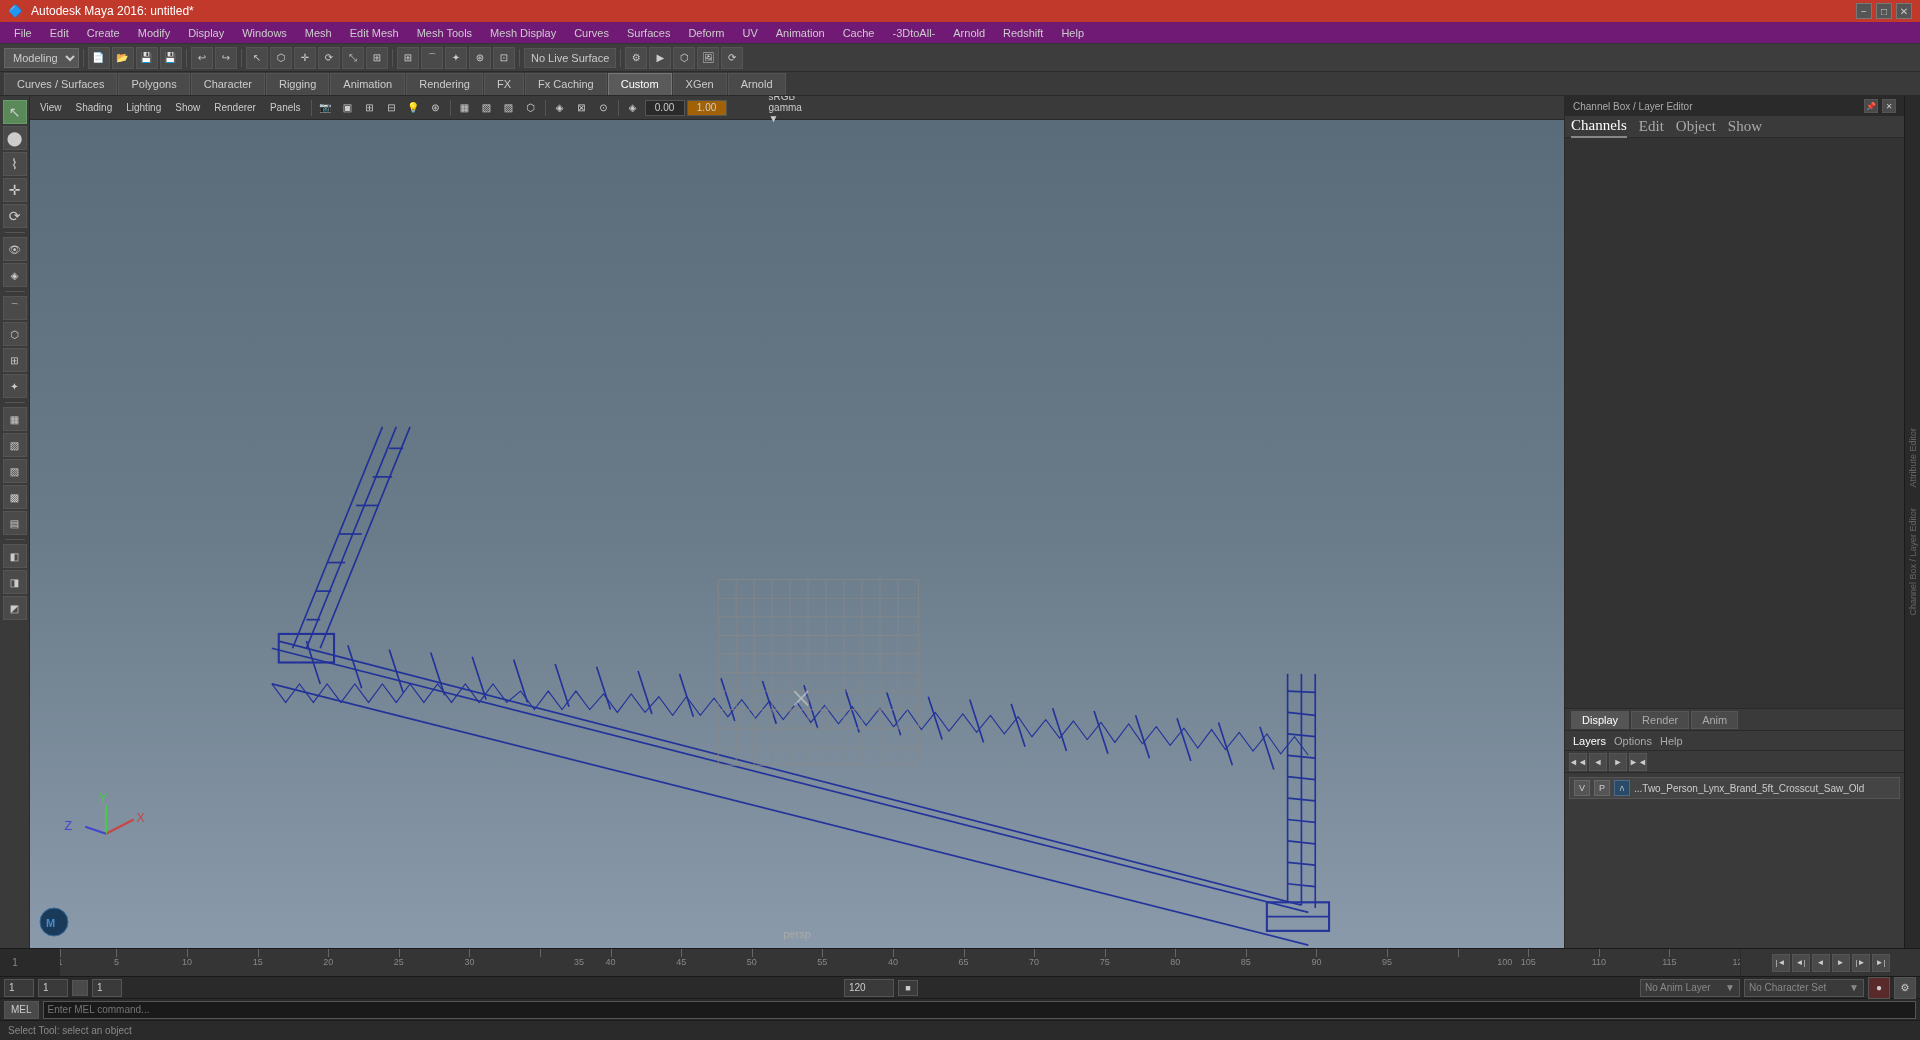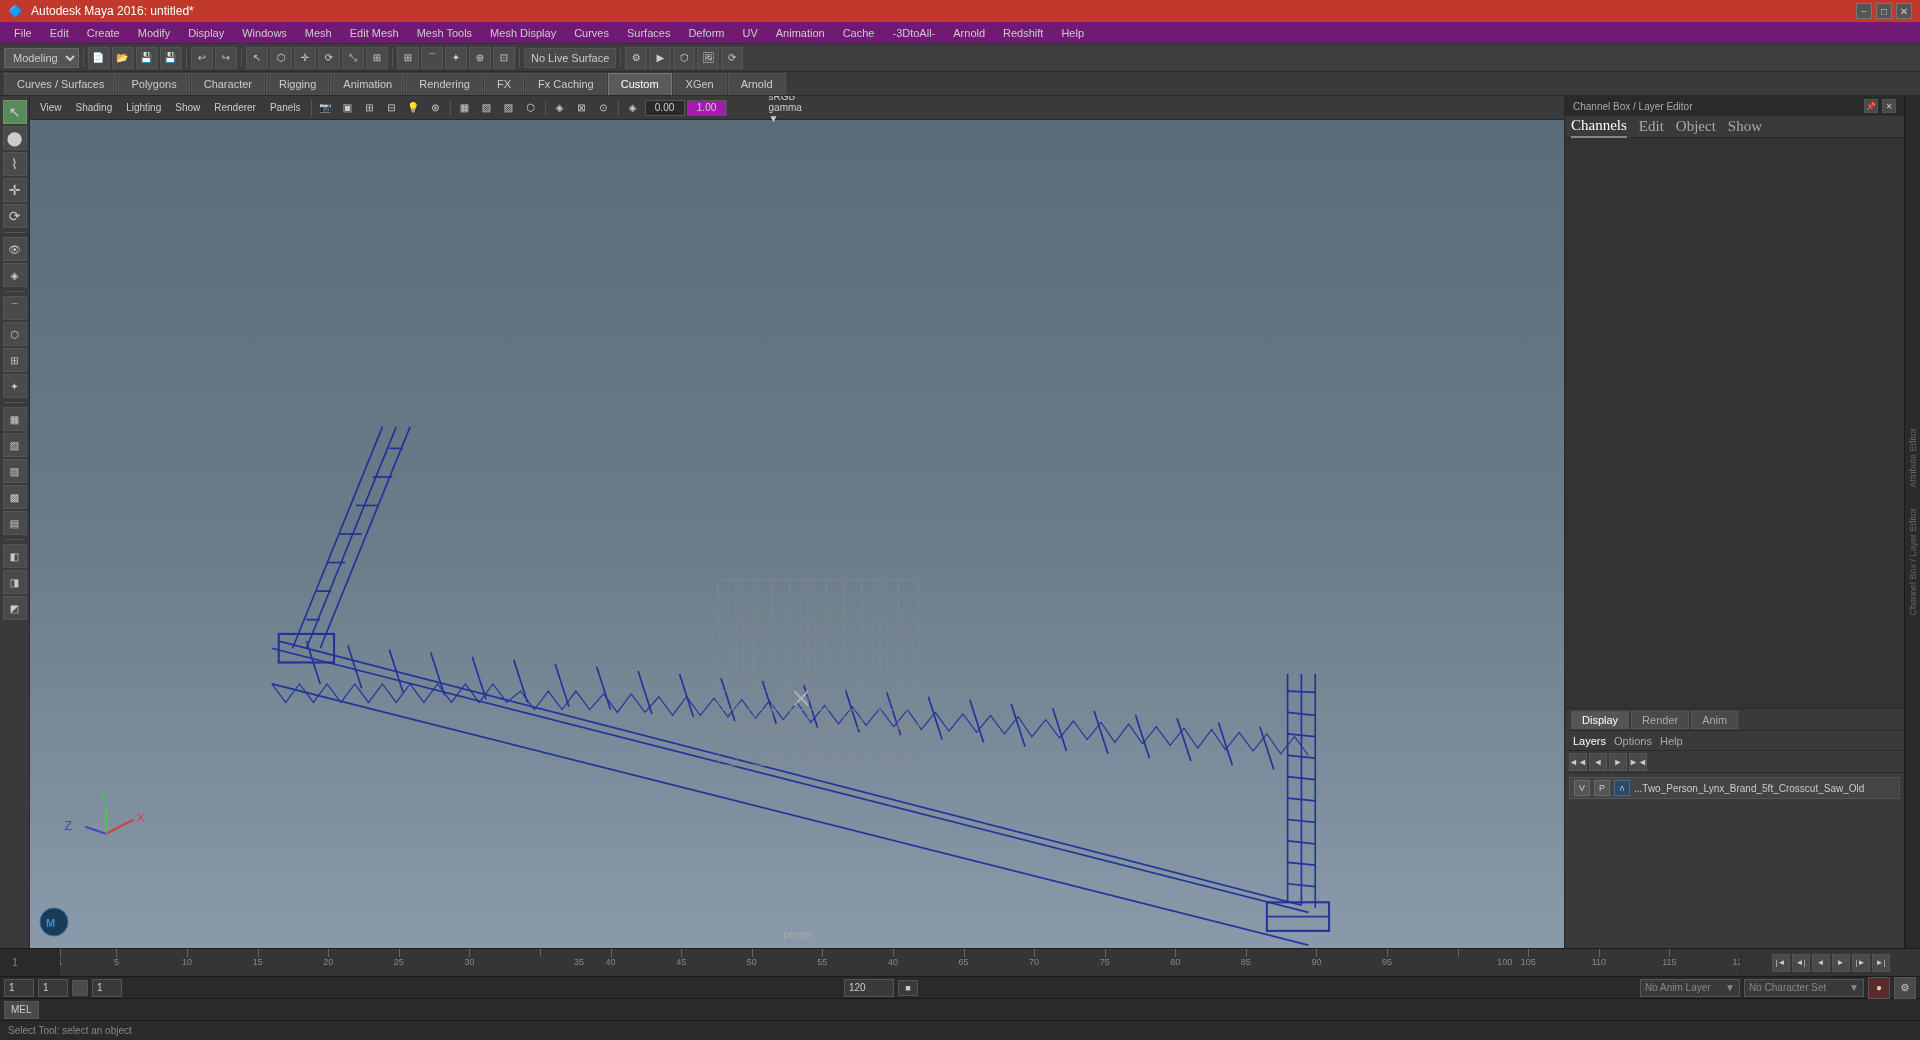--- a/index.html
+++ b/index.html
@@ -613,21 +613,21 @@
       <div class="vt-icon-btn">▨</div>
       <div class="vt-icon-btn">⬡</div>
       <div class="vt-separator"></div>
       <div class="vt-icon-btn">◈</div>
       <div class="vt-icon-btn">⊠</div>
       <div class="vt-icon-btn">⊙</div>
       <div class="vt-separator"></div>
       <div style="display:flex; align-items:center; gap:2px;">
         <div class="vt-icon-btn">◈</div>
         <input type="text" style="width: 40px; height: 16px; background: rgb(42, 42, 42); border: 1px solid rgb(85, 85, 85); color: rgb(204, 204, 204); font-size: 10px; text-align: center;" value="0.00">
-        <input type="text" style="width: 40px; height: 16px; background: #a21caf; border: 1px solid rgb(85, 85, 85); color: rgb(204, 204, 204); font-size: 10px; text-align: center;" value="1.00">
+        <input type="text" style="width: 40px; height: 16px; background: #a16207; border: 1px solid rgb(85, 85, 85); color: rgb(204, 204, 204); font-size: 10px; text-align: center;" value="1.00">
         <div class="vt-icon-btn" style="width:80px; font-size:10px; color:#ccc;padding-left:40px;">sRGB gamma ▼</div>
       </div>
     </div>
 
     <div id="viewport-canvas">
       <svg id="scene-svg" viewBox="0 0 1110 580" preserveAspectRatio="none">
 
         <defs>
           <linearGradient id="bgGrad" x1="0" y1="0" x2="0" y2="1">
             <stop offset="0%" stop-color="#5a6b7a"></stop>
@@ -889,17 +889,18 @@
   <div style="width:120px; background:#3a3a3a; border:1px solid #555; height:18px; display:flex; align-items:center; padding:0 4px; font-size:10px; color:#888;">
     <span>No Character Set</span>
     <span style="margin-left:auto;">▼</span>
   </div>
   <div class="tb-btn" style="background:#5a2a2a;">●</div>
   <div class="tb-btn">⚙</div>
 </div>
 
 <div id="cmd-bar">
   <div class="cmd-label">MEL</div>
+  <input type="text" class="cmd-input" placeholder="Enter MEL command..." style="">
 </div>
 
 <div id="status-bar">
   <span class="status-text">Select Tool: select an object</span>
 </div>
 
 </body></html>

